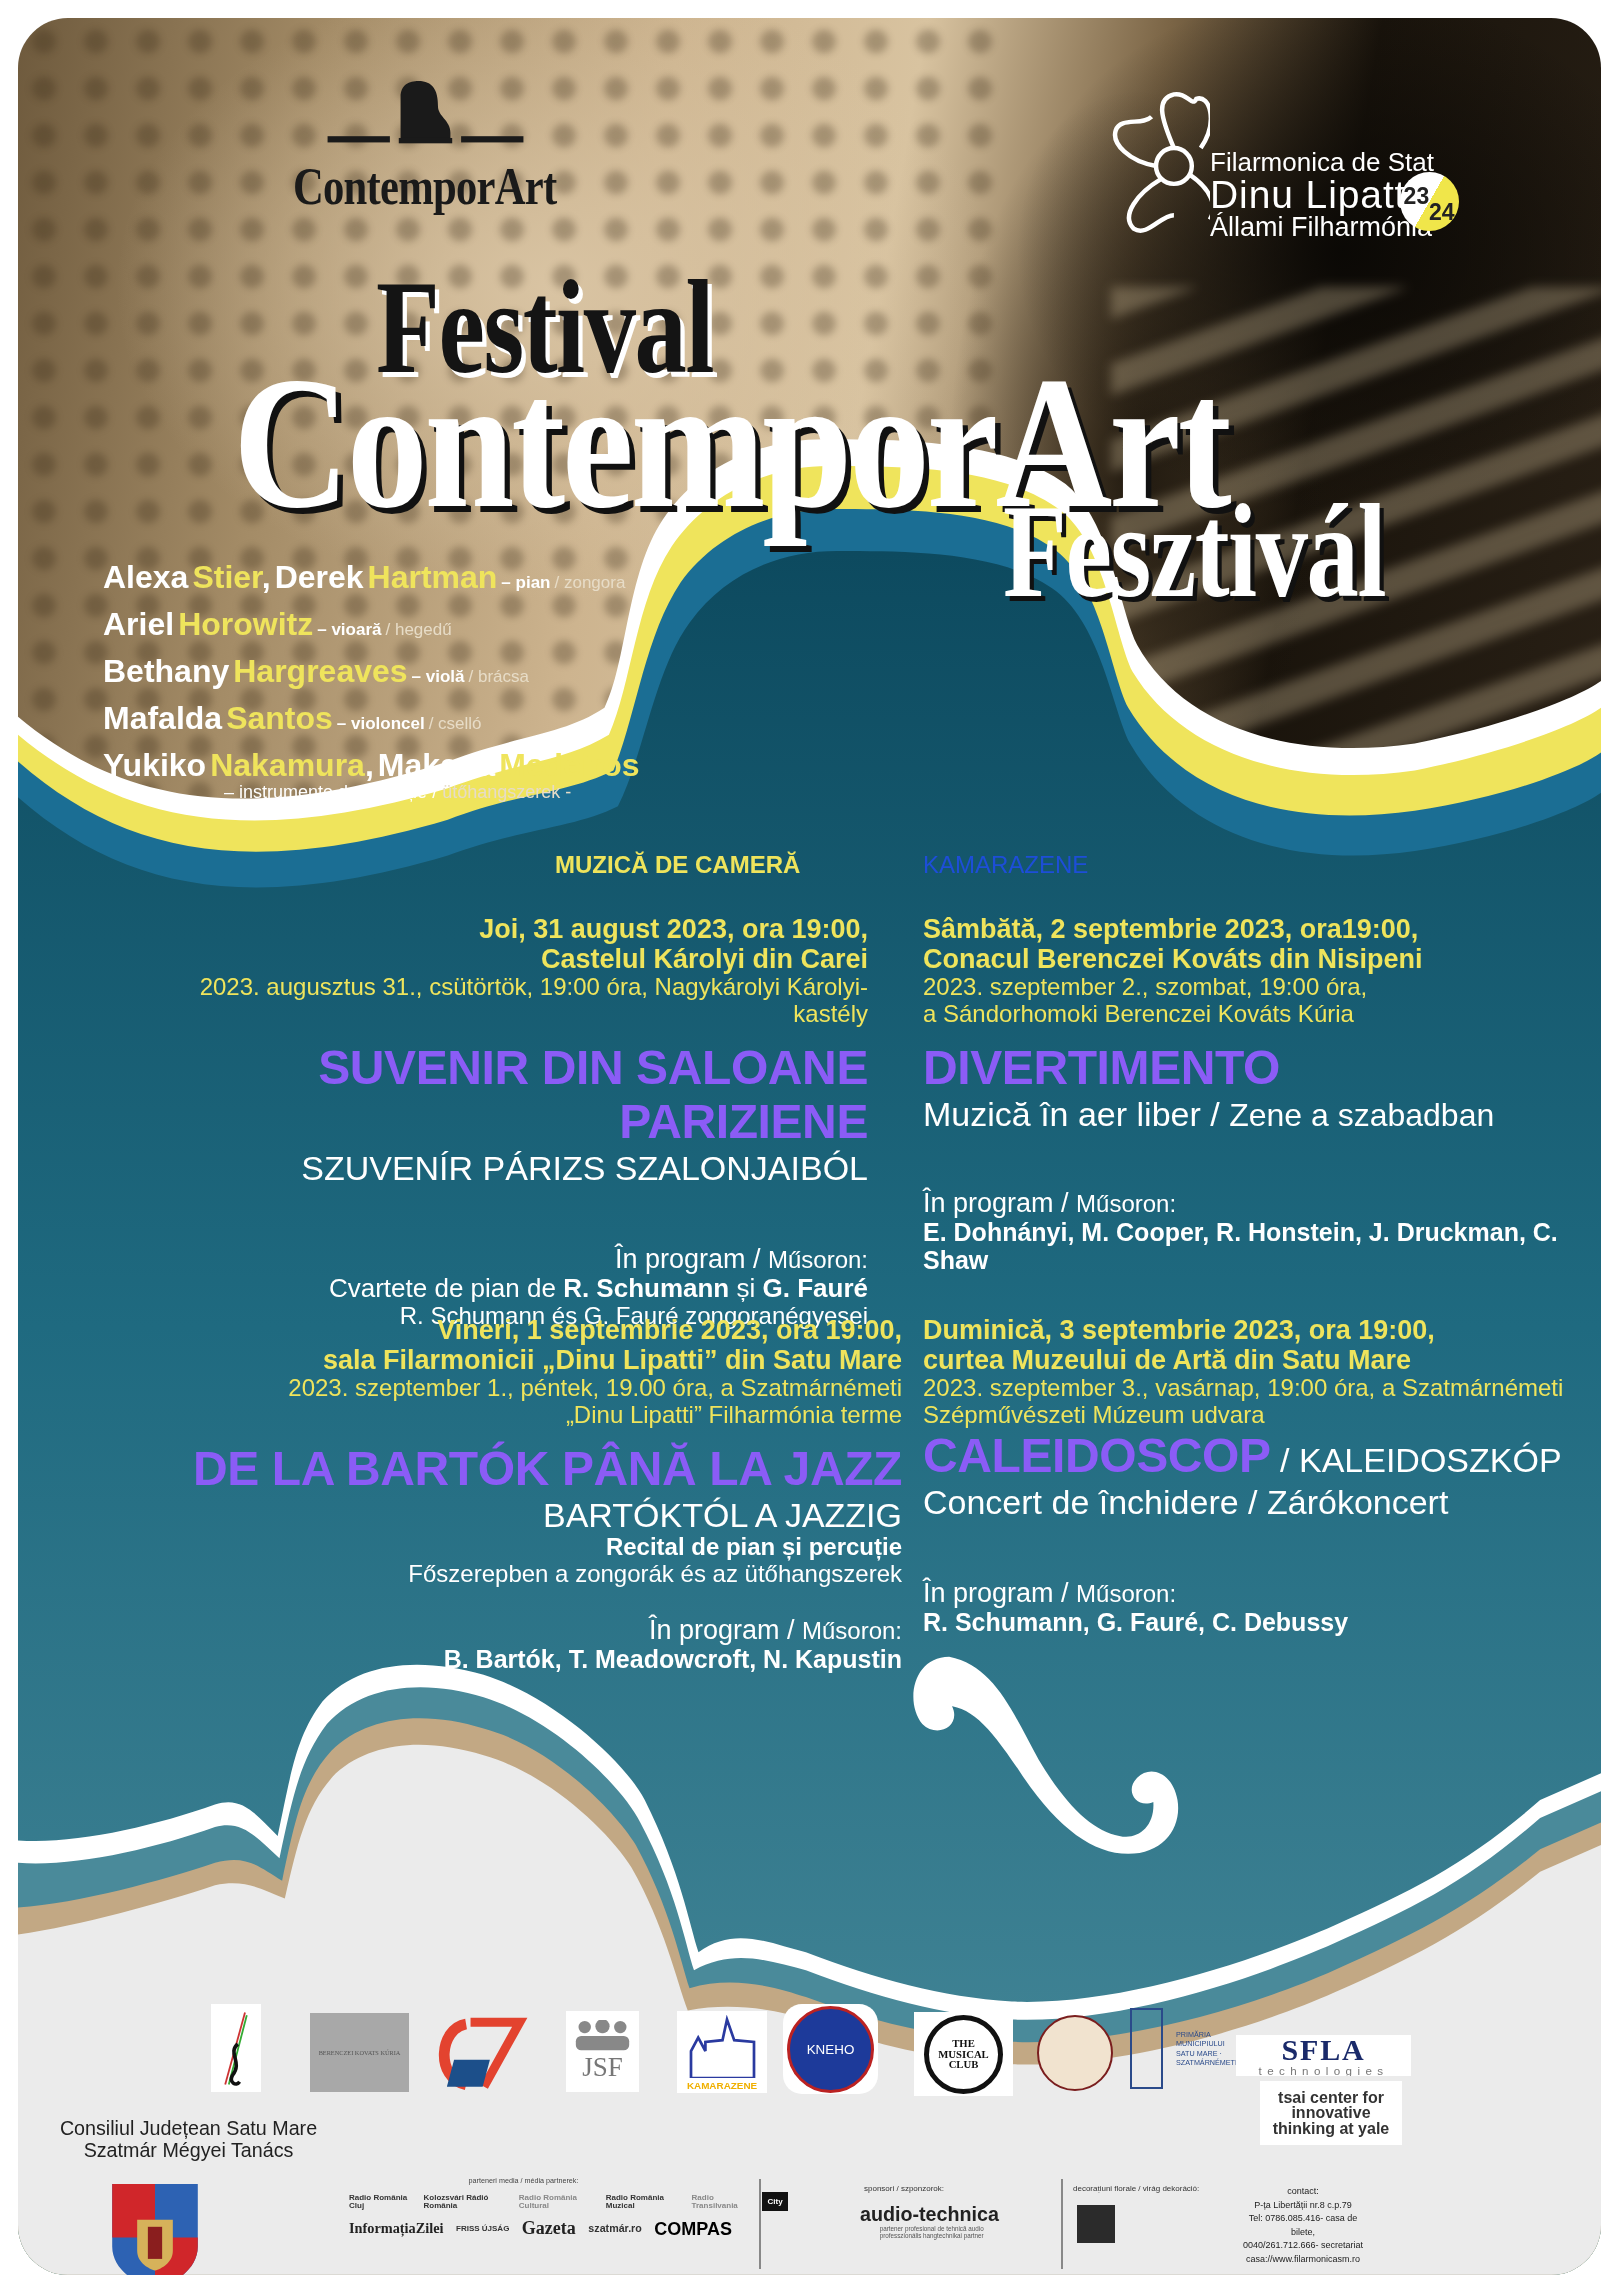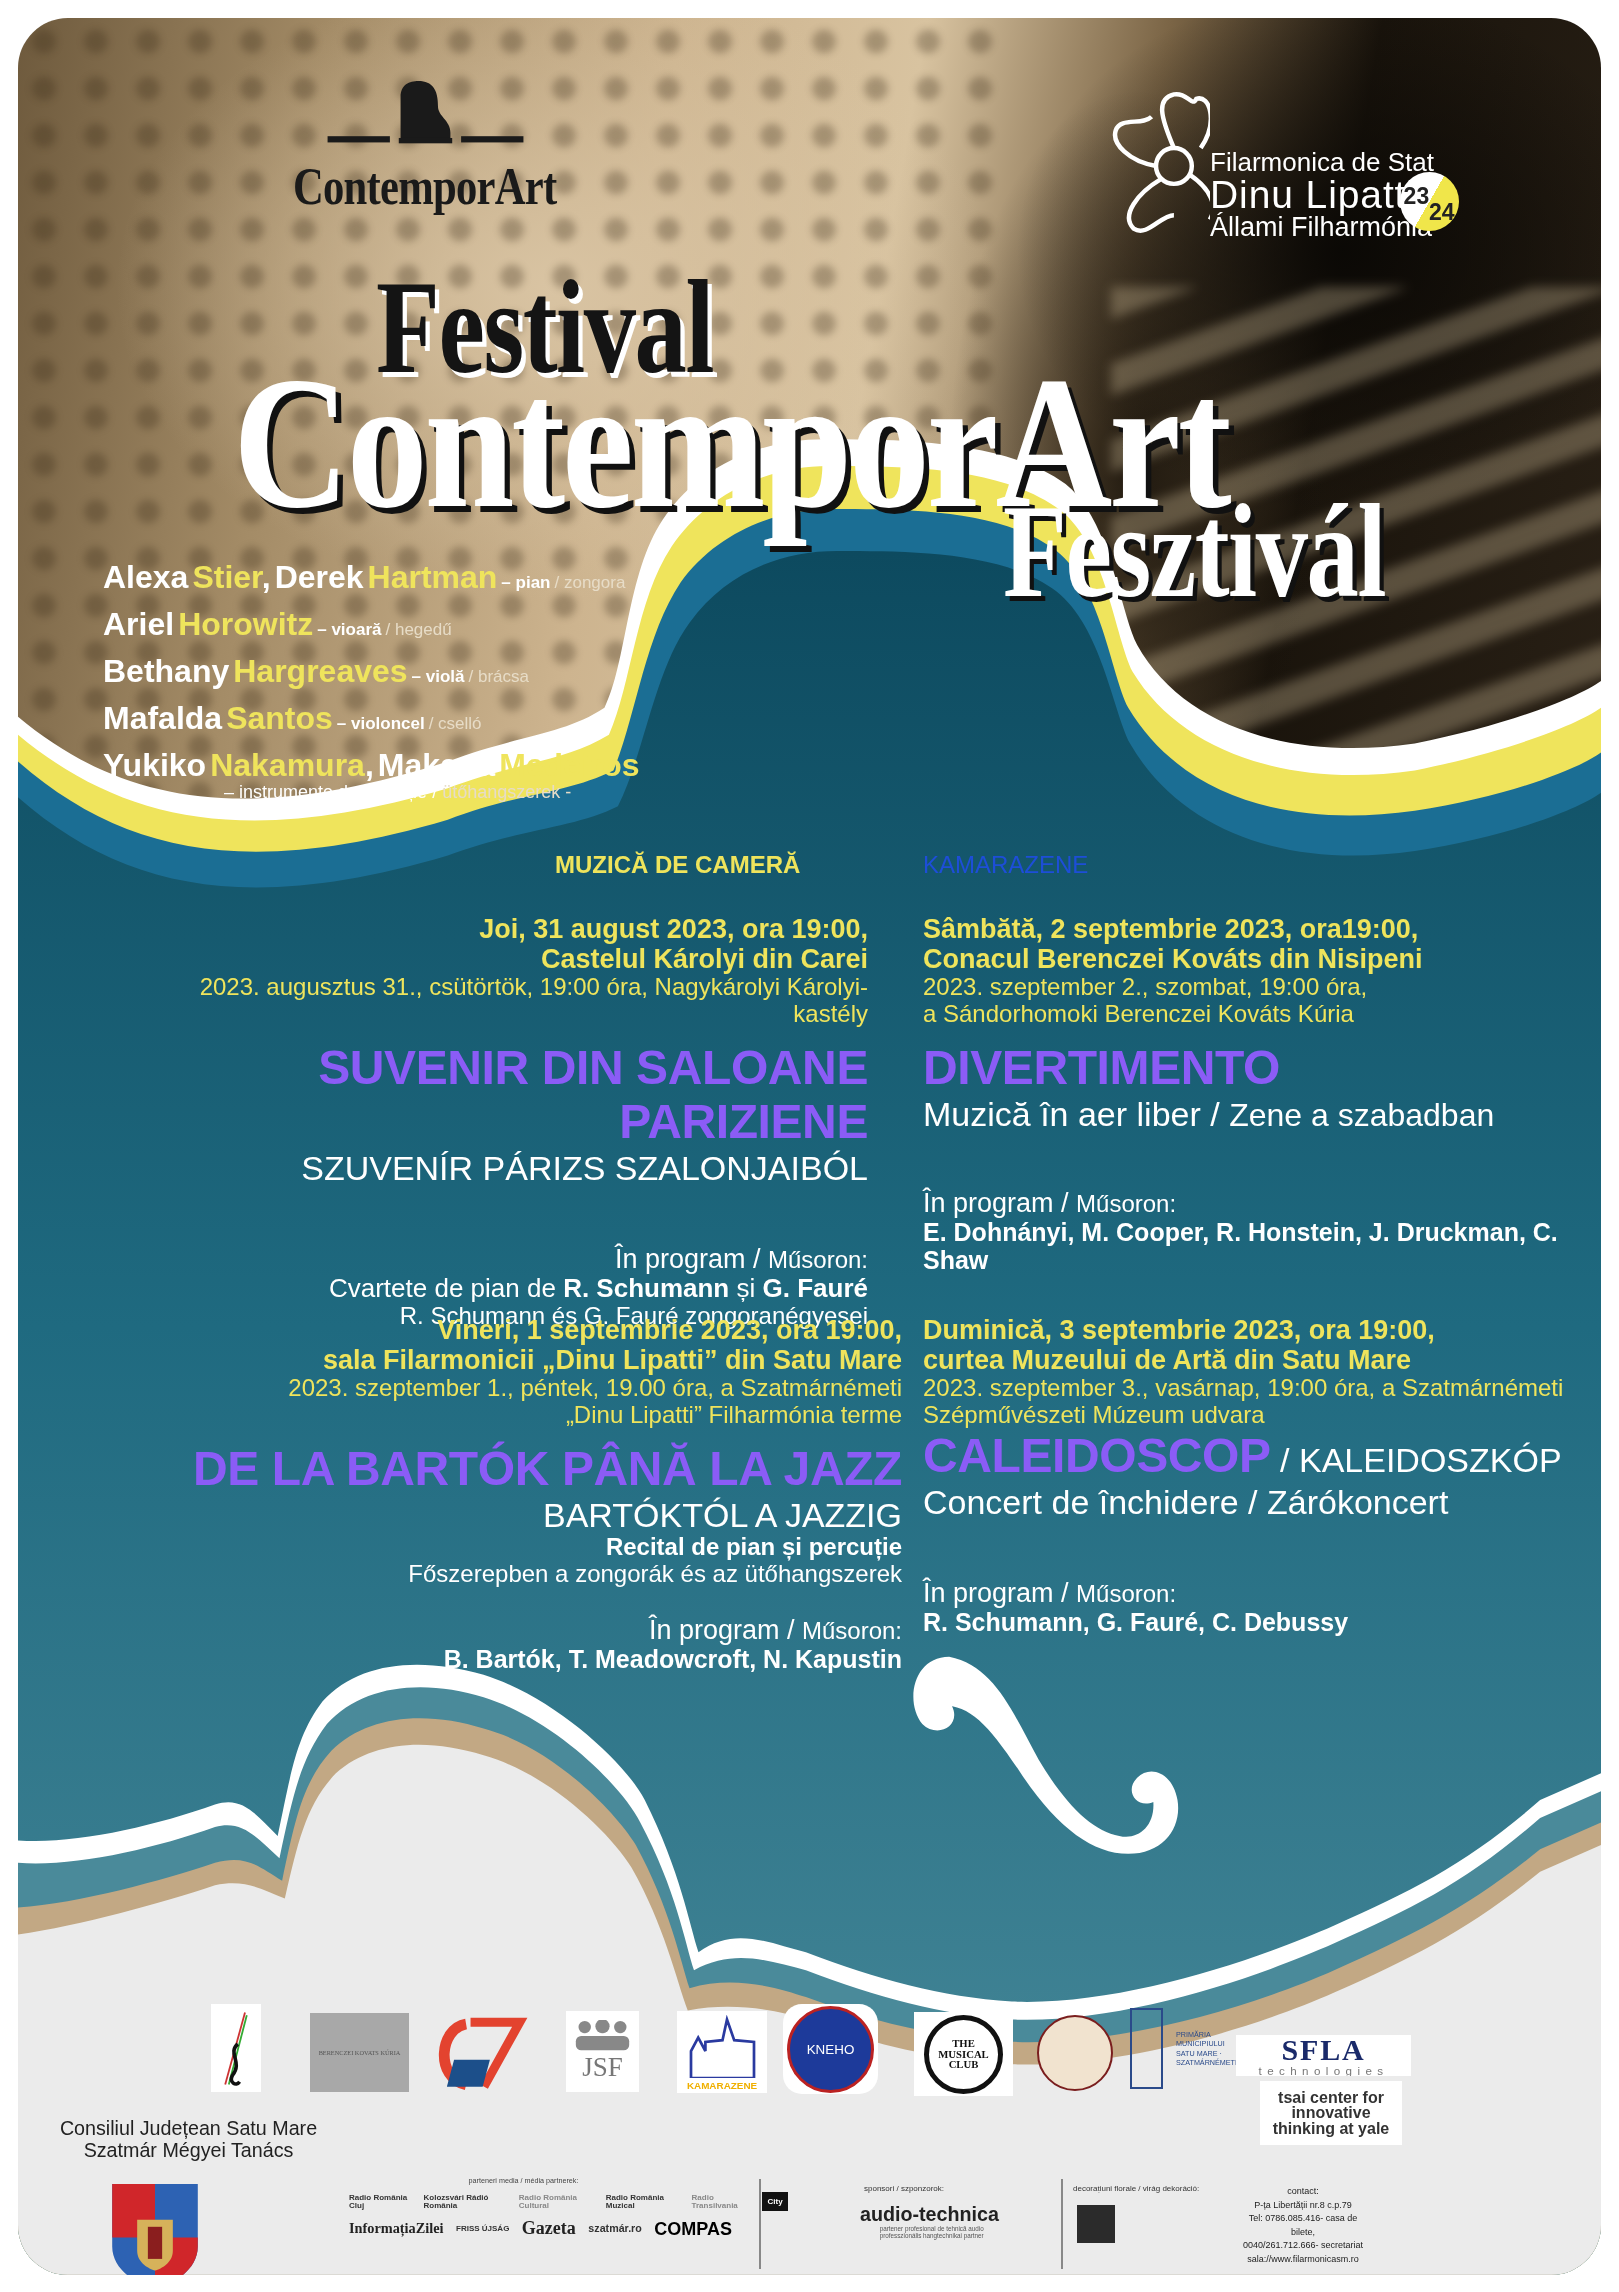--- a/index.html
+++ b/index.html
@@ -328,17 +328,17 @@
 
   <div class="vline" style="left:1043px;top:2161px;height:90px;"></div>
   <div class="abs deco">decorațiuni florale / virág dekoráció:</div>
   <div class="abs deco-box"></div>
 
   <div class="abs contact">
     <div>contact:</div>
     <div>P-ța Libertății nr.8 c.p.79</div>
     <div>Tel: 0786.085.416- casa de bilete,</div>
     <div>0040/261.712.666- secretariat</div>
-    <div>sala://www.filarmonicasm.ro</div>
+    <div>casa://www.filarmonicasm.ro</div>
   </div>
 
 </div>
 
 
 </body></html>

